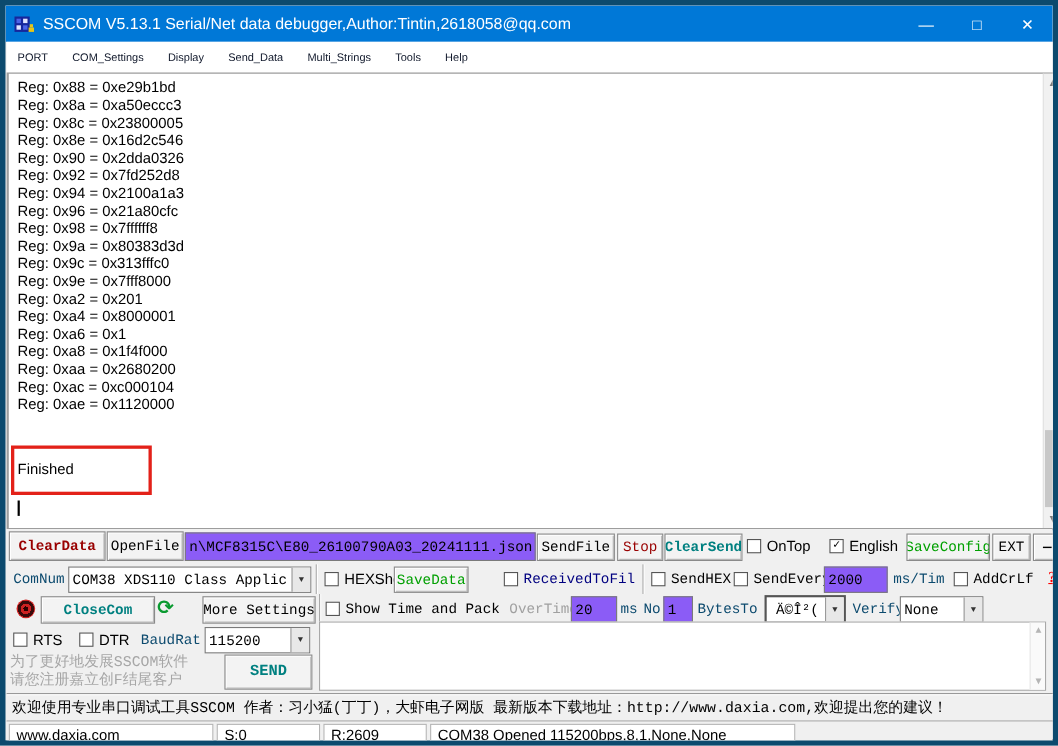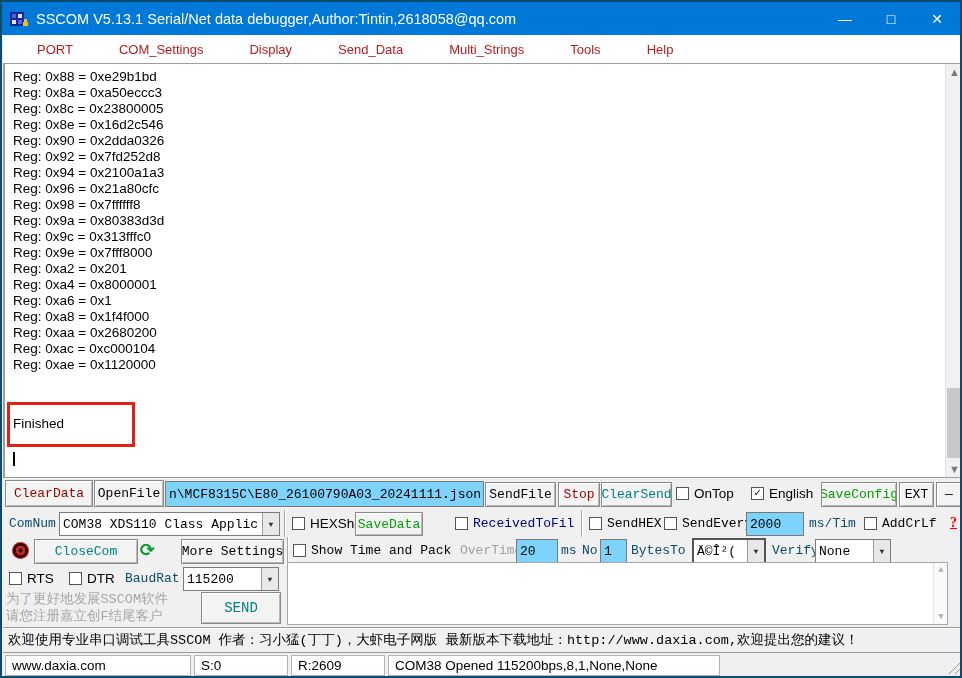--- a/index.html
+++ b/index.html
@@ -1,56 +1,56 @@
 <!DOCTYPE html>
 <html><head>
 <meta charset="utf-8">
 <style>
   * { margin:0; padding:0; box-sizing:border-box; }
   html,body { width:962px; height:678px; background:#fff; font-family:"Liberation Sans",sans-serif; }
-  .window { position:relative; width:962px; height:678px; border:2px solid #0c4a6e; overflow:hidden; background:#f0f0f0; }
+  .window { position:relative; width:962px; height:678px; border:5px solid #0c4a6e; overflow:hidden; background:#f0f0f0; }
 
   
   .titlebar { position:absolute; left:0; top:0; width:100%; height:33px; background:#0078d7; display:flex; align-items:center; }
   .app-icon { width:18px; height:18px; margin:0 8px 0 8px; }
   .title-text { color:#fff; font-size:14.5px; white-space:nowrap; }
   .winbtns { position:absolute; right:0; top:0; height:33px; display:flex; }
   .winbtn { width:46px; height:33px; color:#fff; display:flex; align-items:center; justify-content:center; font-size:14px; }
 
   
   .menubar { position:absolute; left:1px; top:33px; width:960px; height:28px; background:#fff; display:flex; align-items:center; padding-left:10px; gap:22px; }
-  .menu-item { font-size:13px; color:#b91c1c; white-space:nowrap;margin-left:24px; }
+  .menu-item { font-size:10px; color:#0f172a; white-space:nowrap; }
 
   
   .terminal { position:absolute; left:1px; top:61px; width:960px; height:415px; background:#fff; border:1px solid #9d9d9d; border-left-width:2px; }
   .term-content { position:absolute; left:0; top:0; right:18px; bottom:0; padding:5px 0 0 8px; overflow:hidden; }
   .term-line { font-size:13.5px; line-height:16px; color:#000; white-space:pre; }
   .finished-box { position:absolute; left:2px; top:338px; width:128px; height:45px; border:3px solid #e32119; }
   .finished-label { position:absolute; left:8px; top:352px; font-size:13.5px; color:#000; }
   .caret { position:absolute; left:8px; top:388px; width:2px; height:14px; background:#000; }
   .vscroll { position:absolute; right:0; top:0; width:17px; height:100%; background:#f1f1f1; border-left:1px solid #e2e2e2; }
   .vs-arrow { position:absolute; left:0; width:17px; height:16px; color:#7a7a7a; font-size:11px; text-align:center; line-height:16px; }
   .vs-up { top:0; } .vs-down { bottom:0; }
   .vs-thumb { position:absolute; left:1px; top:324px; width:15px; height:70px; background:#c8c8c8; }
 
   
   .panel { position:absolute; left:1px; top:477px; width:960px; height:148px; background:#f0f0f0; font-family:"Liberation Mono",monospace; }
   .btn { position:absolute; height:27px; background:#f3f3f3; border:1px solid #8a8a8a; box-shadow:inset 1px 1px 0 #fff, inset -1px -1px 0 #b9b9b9; display:flex; align-items:center; justify-content:center; font-size:13px; color:#000; white-space:nowrap; overflow:hidden; font-family:"Liberation Mono",monospace; }
   .lbl { position:absolute; font-size:13px; color:#0c4a6e; white-space:nowrap; overflow:hidden; font-family:"Liberation Mono",monospace; display:flex; align-items:center; height:27px; }
   .sans { font-family:"Liberation Sans",sans-serif; font-size:13.5px; }
-  .field { position:absolute; height:24px; background:#7dd3fc; border:1px solid #7a7a7a; font-size:13px; display:flex; align-items:center; padding:0 3px; white-space:nowrap; overflow:hidden; font-family:"Liberation Mono",monospace; }
+  .field { position:absolute; height:24px; background:#8b5cf6; border:1px solid #7a7a7a; font-size:13px; display:flex; align-items:center; padding:0 3px; white-space:nowrap; overflow:hidden; font-family:"Liberation Mono",monospace; }
   .combo { position:absolute; height:24px; background:#fff; border:1px solid #7a7a7a; display:flex; align-items:center; font-size:13px; white-space:nowrap; font-family:"Liberation Mono",monospace; }
   .combo .cval { flex:1; padding-left:3px; overflow:hidden; }
   .combo .carr { width:17px; height:100%; background:#e8e8e8; border-left:1px solid #9a9a9a; display:flex; align-items:center; justify-content:center; font-size:8px; color:#333; }
   .cbrow { position:absolute; display:flex; align-items:center; gap:5px; height:27px; }
   .cb { width:13px; height:13px; background:#fff; border:1px solid #555; font-size:11px; line-height:11px; text-align:center; color:#000; font-weight:bold; }
   .cbl { font-size:13.5px; color:#000; white-space:nowrap; }
   .sep { position:absolute; width:2px; background:#fff; border-left:1px solid #a8a8a8; }
   .red { color:#990000; } .teal { color:#008080; } .green { color:#00a000; } .navy { color:#000080; }
-  .bold { font-weight:normal; }
+  .bold { font-weight:bold; }
   .led { position:absolute; left:9px; top:63px; width:17px; height:17px; border-radius:50%;
          background:radial-gradient(circle, #2b0000 0 18%, #cc2222 18% 40%, #3a0a0a 40% 62%, #cc2222 62% 82%, #541010 82% 100%); }
   .refresh { position:absolute; left:137px; top:60px; font-size:18px; color:#0a9a30; font-weight:bold; font-family:"DejaVu Sans",sans-serif; }
   .qmark { position:absolute; right:6px; top:36px; color:#ff0000; font-weight:bold; font-size:14px; text-decoration:underline; font-family:"Liberation Serif",serif; }
   .sendarea { position:absolute; left:284px; top:83px; width:661px; height:63px; background:#fff; border:1px solid #a8a8a8; }
   .sa-scroll { position:absolute; right:0; top:0; width:14px; height:100%; background:#fafafa; border-left:1px solid #e5e5e5; }
   .sa-arrow { position:absolute; left:0; width:14px; font-size:9px; color:#b5b5b5; text-align:center; }
   .promo { position:absolute; left:3px; top:112px; width:192px; height:34px; overflow:hidden; color:#a6a6a6; font-size:13.5px; line-height:17px; white-space:nowrap; }
   .grey { color:#a0a0a0; }
 
@@ -188,21 +188,21 @@
     <div class="cbrow" style="left:290px; top:58px;">
       <div class="cb"></div>
       <span class="cbl" style="font-family:'Liberation Mono',monospace; font-size:13px;">Show Time and Pack</span>
     </div>
     <div class="lbl grey" style="left:457px; top:58px;">OverTime</div>
     <div class="field" style="left:513px; top:60px; width:42px;">20</div>
     <div class="lbl" style="left:558px; top:58px;">ms</div>
     <div class="lbl" style="left:579px; top:58px;">No</div>
     <div class="field" style="left:597px; top:60px; width:27px;">1</div>
     <div class="lbl" style="left:628px; top:58px;">BytesTo</div>
-    <div class="combo" style="left:689px; top:59px; width:74px; height:26px; border-width:2px; border-color:#555;">
+    <div class="combo" style="left:689px; top:59px; width:74px; height:26px; border-width:2px; border-color:#555;text-align:center;">
       <span class="cval">Ä©Î²(</span>
       <span class="carr">▼</span>
     </div>
     <div class="lbl" style="left:769px; top:58px;">Verify</div>
     <div class="combo" style="left:812px; top:60px; width:76px;">
       <span class="cval">None</span>
       <span class="carr">▼</span>
     </div>
 
     <div class="cbrow" style="left:6px; top:86px;">

